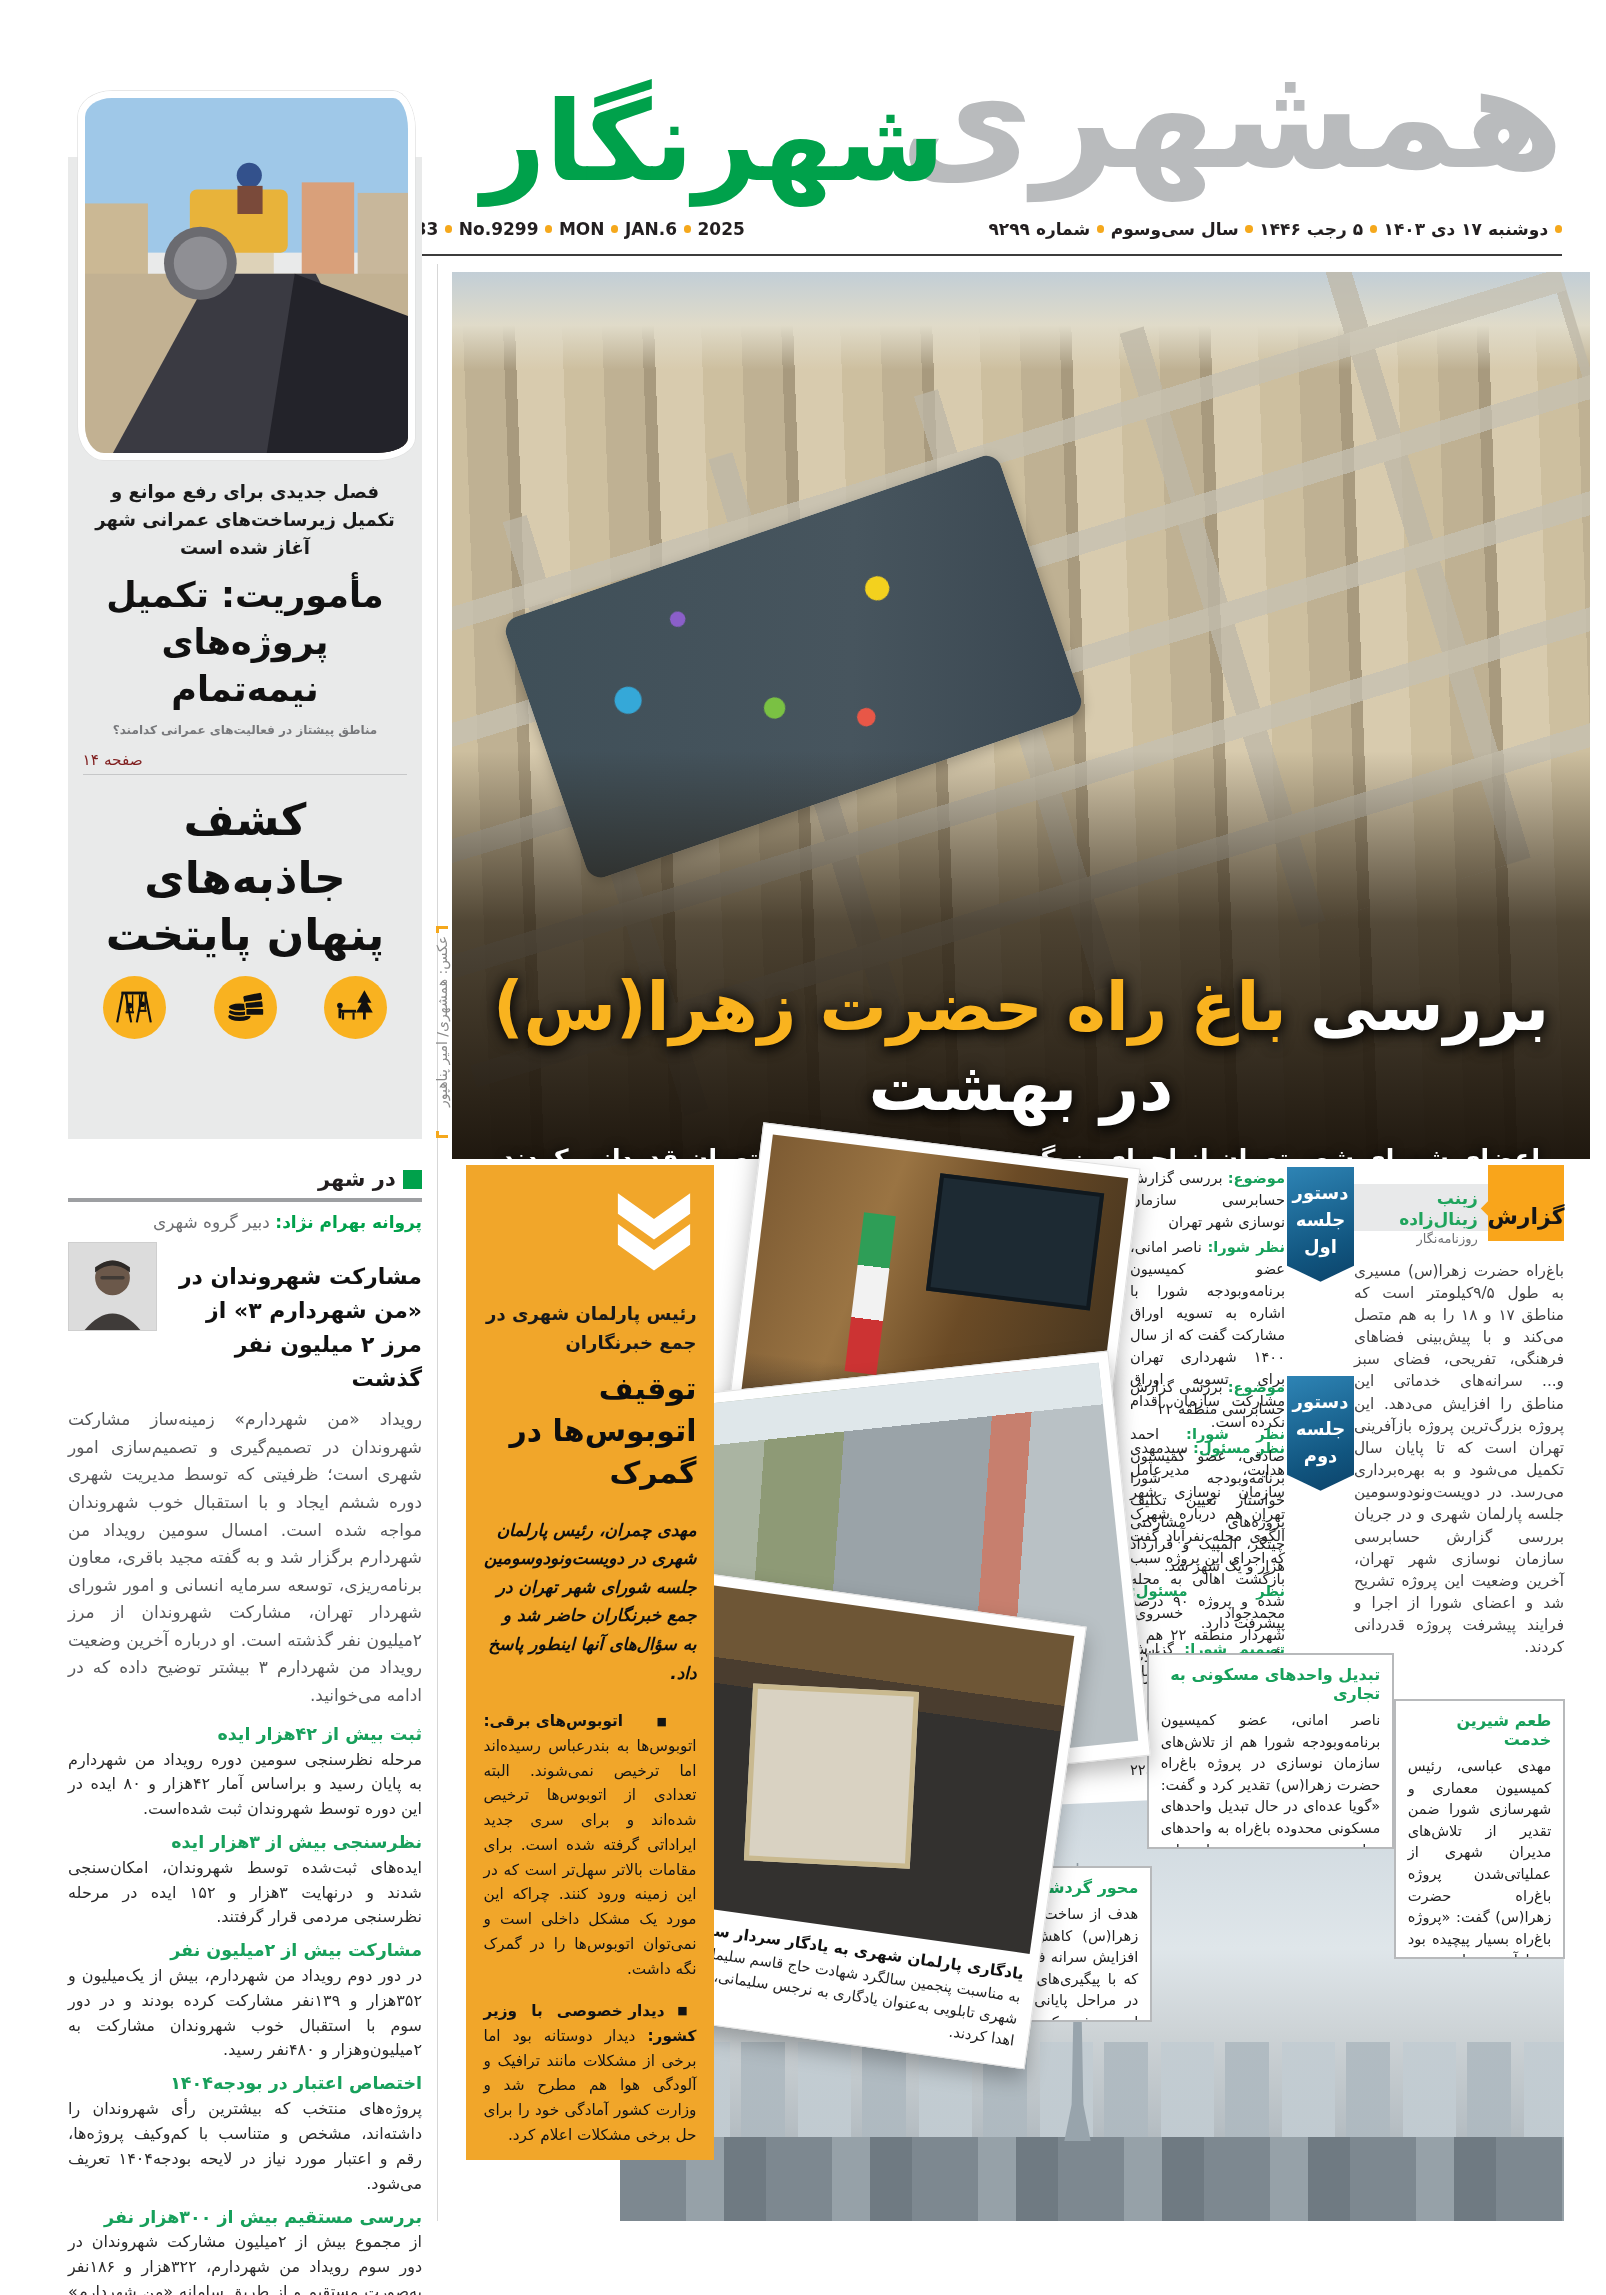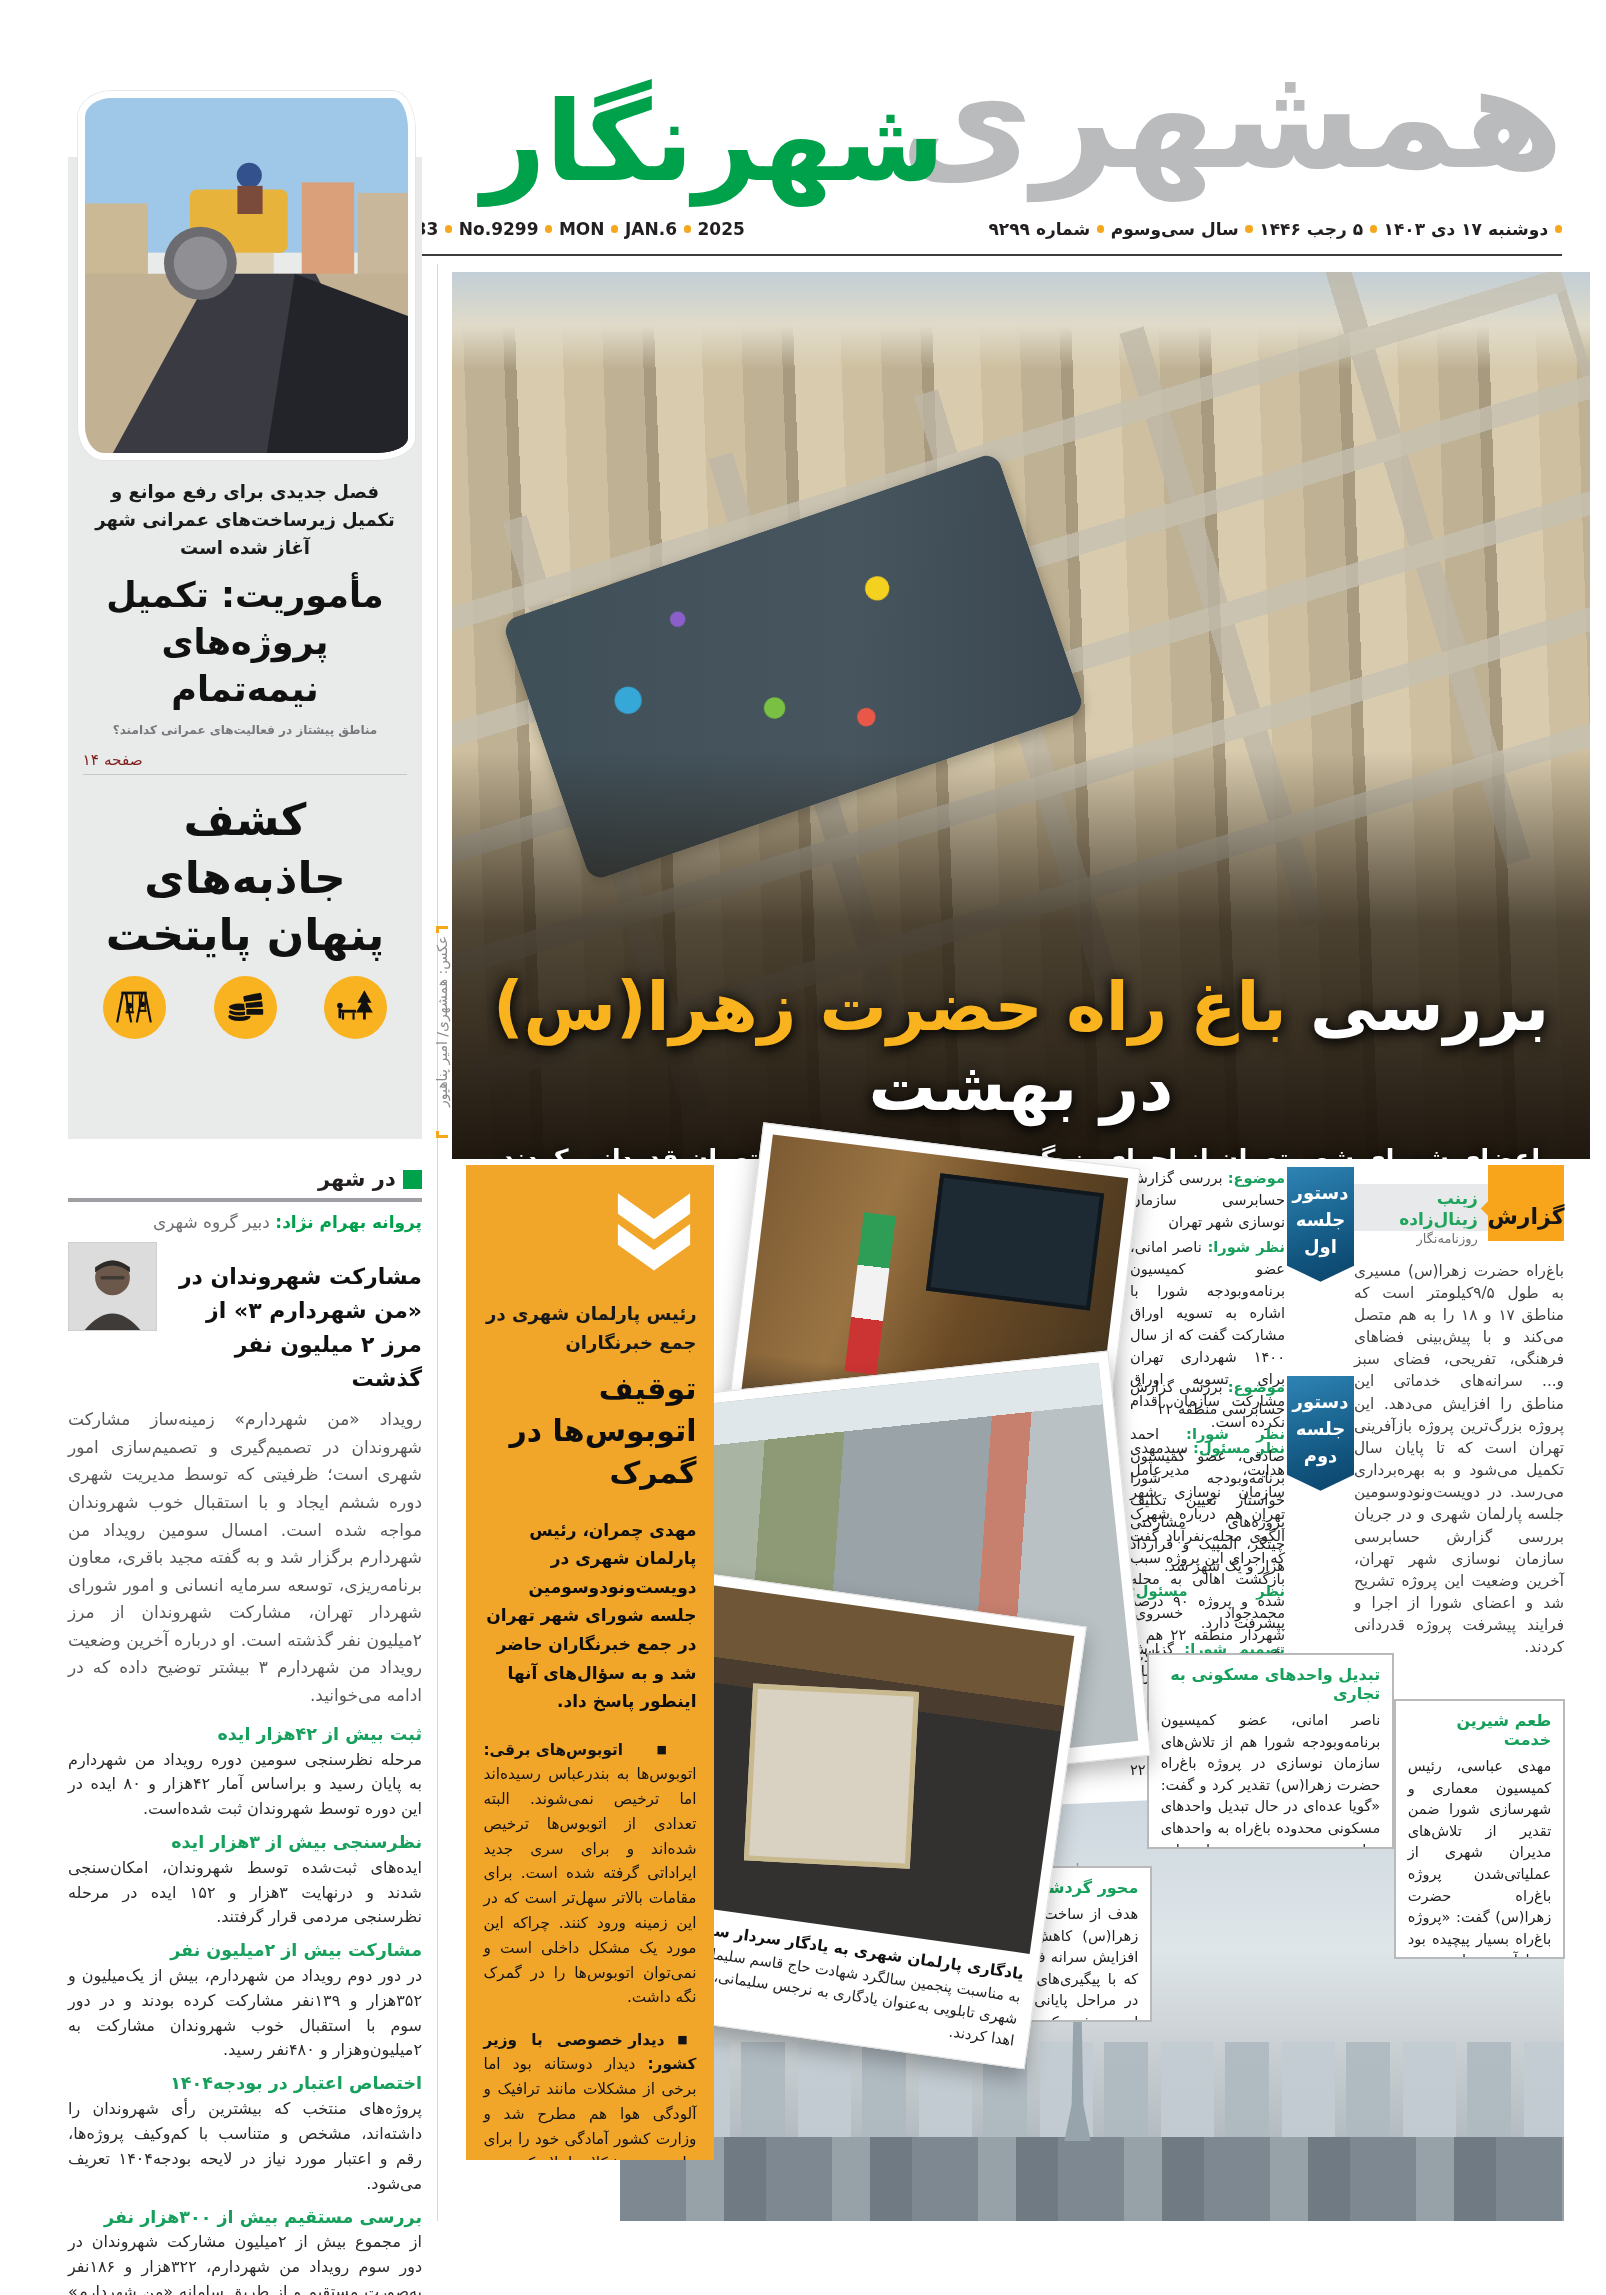--- a/index.html
+++ b/index.html
@@ -81,21 +81,21 @@
   .hero-credit { position:absolute; left:435px; top:936px; height:190px; writing-mode:vertical-rl; transform:rotate(180deg); font-size:14px; color:#8a8a8a; letter-spacing:0.7px; }
   .credit-bracket { position:absolute; width:11.7px; height:7.3px; }
   .cb-top { left:437px; top:926px; border-top:3.7px solid #f5a81c; border-left:3.7px solid #f5a81c; }
   .cb-bot { left:437px; top:1131px; border-bottom:3.7px solid #f5a81c; border-left:3.7px solid #f5a81c; }
 
   
   .yellow-col { position:absolute; left:467px; top:1165px; width:248px; height:995px; background:#f1a62a; padding:25px 17.5px; overflow:hidden; z-index:8; }
   .chevron { width:86px; height:82px; margin-bottom:25px; }
   .y-kicker { font-size:18px; font-weight:700; color:#191919; line-height:1.6; }
   .y-head { font-size:30px; font-weight:900; color:#0e0e0e; line-height:1.4; margin:10.2px 0 22px; }
-  .y-lead { font-size:17px; font-weight:800; color:#0e0e0e; line-height:1.68; margin-bottom:22px; }
+  .y-lead { font-size:17px; font-weight:800; color:#0e0e0e; line-height:1.68; margin-bottom:22px;font-style:italic; }
   .qa p { font-size:15.3px; color:#131313; line-height:1.62; text-align:justify; margin-bottom:17.5px; }
   .qa .lbl { font-weight:900; }
   .qa .lbl::before { content:"■ "; font-size:11px; vertical-align:1.5px; }
 
   
   .report-col { position:absolute; left:1355px; top:1165px; width:210px; z-index:1; }
   .tag-row { position:relative; height:77px; margin-bottom:17.5px; }
   .tag-box { position:absolute; right:0; top:0; width:76px; height:76px; background:#f9a51b; color:#161616; font-size:22px; font-weight:800; display:flex; align-items:flex-end; justify-content:center; padding-bottom:11.7px; }
   .tag-strip { position:absolute; right:76px; top:19px; width:134px; height:47px; background:#e8e9ea; padding:4.4px 10.2px 2.9px 4.4px; }
   .tag-strip .t-name { display:block; color:#1fa45c; font-size:17px; font-weight:800; line-height:1.2; }

